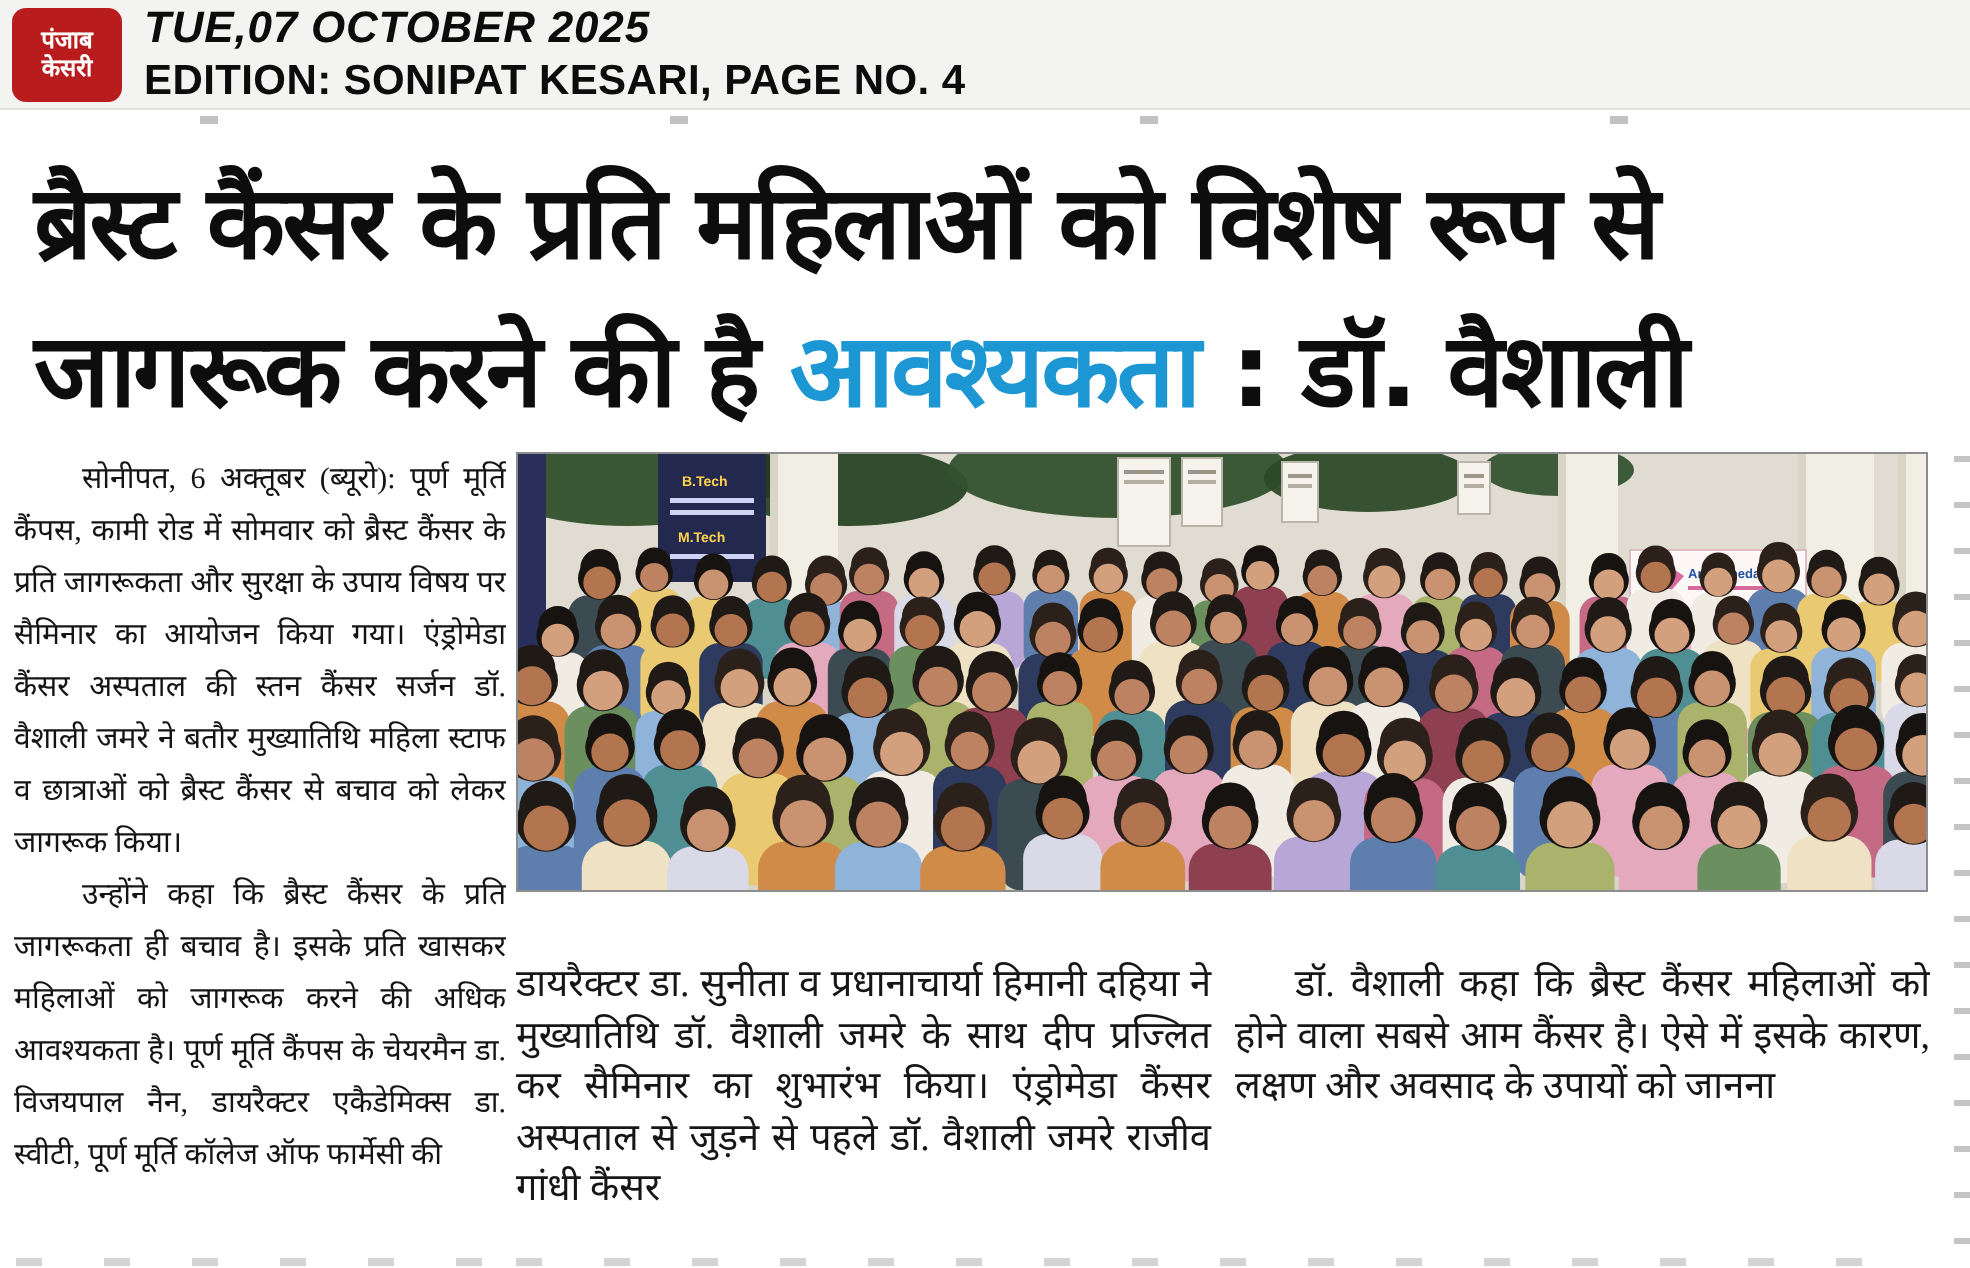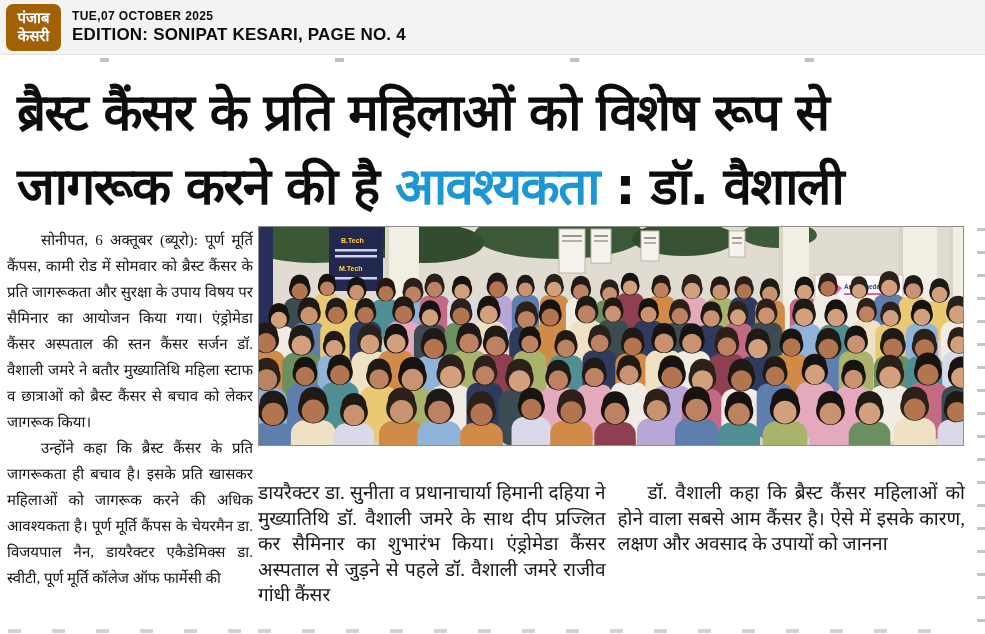--- a/index.html
+++ b/index.html
@@ -3,26 +3,26 @@
 <meta charset="utf-8">
 <style>
   html,body{margin:0;padding:0;background:#ffffff;}
   .page{position:relative;width:985px;height:634px;background:#fff;overflow:hidden;
         font-family:"Liberation Serif",serif;color:#161616;}
 
   
   .hdr{position:absolute;left:0;top:0;width:985px;height:55px;background:#f3f3f1;
        border-bottom:1px solid #e2e2e0;display:flex;align-items:center;gap:11px;
        padding:3px 6px;box-sizing:border-box;}
-  .logo{width:55px;height:47px;background:#a16207;border-radius:7px;color:#fff;
+  .logo{width:55px;height:47px;background:#b91c1c;border-radius:7px;color:#fff;
         display:flex;flex-direction:column;align-items:center;justify-content:center;
-        font-family:"DejaVu Sans",sans-serif;font-weight:bold;font-size:15px;line-height:1.2;}
+        font-family:"DejaVu Sans",sans-serif;font-weight:bold;font-size:12px;line-height:1.2;}
   .hdrtxt{font-family:"Liberation Sans",sans-serif;font-weight:bold;color:#0c0c0c;}
-  .hdr-date{font-size:12px;letter-spacing:.4px;}
-  .hdr-ed{font-size:17px;letter-spacing:.2px;margin-top:2px;}
+  .hdr-date{font-size:22px;letter-spacing:.4px;font-style:italic;}
+  .hdr-ed{font-size:21px;letter-spacing:.2px;margin-top:2px;}
 
   
   .topfrag{position:absolute;left:100px;top:58px;width:720px;height:4px;opacity:.45;
            background:repeating-linear-gradient(90deg,#777 0 9px,transparent 9px 235px);}
 
   
   .headline{position:absolute;left:5px;top:64px;width:976px;margin:12px;
             font-family:"DejaVu Sans",sans-serif;font-weight:800;font-size:51px;
             line-height:74px;letter-spacing:-1.5px;color:#0d0d0d;white-space:nowrap;}
   .hl{color:#1d97d4;text-align:right;}

